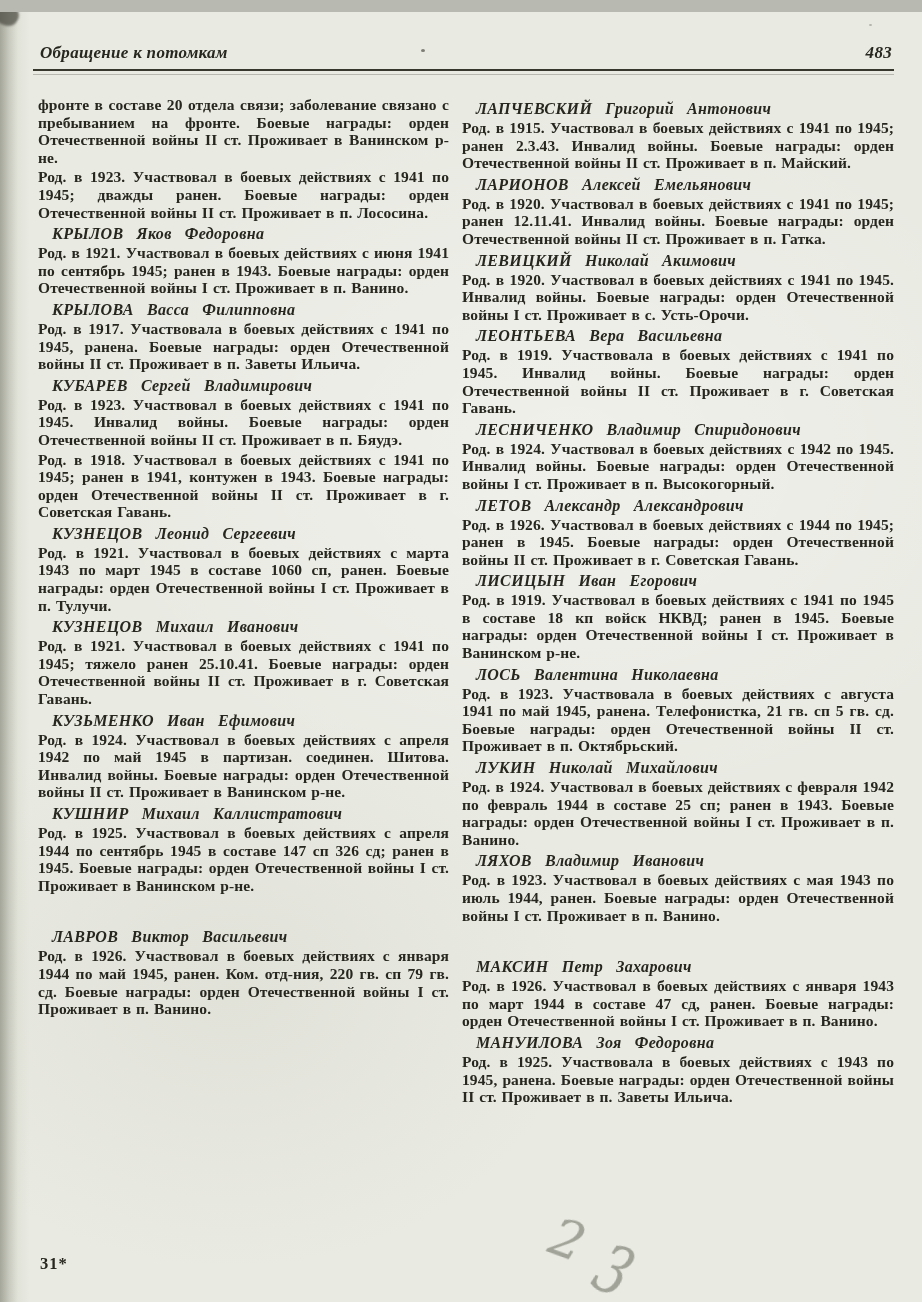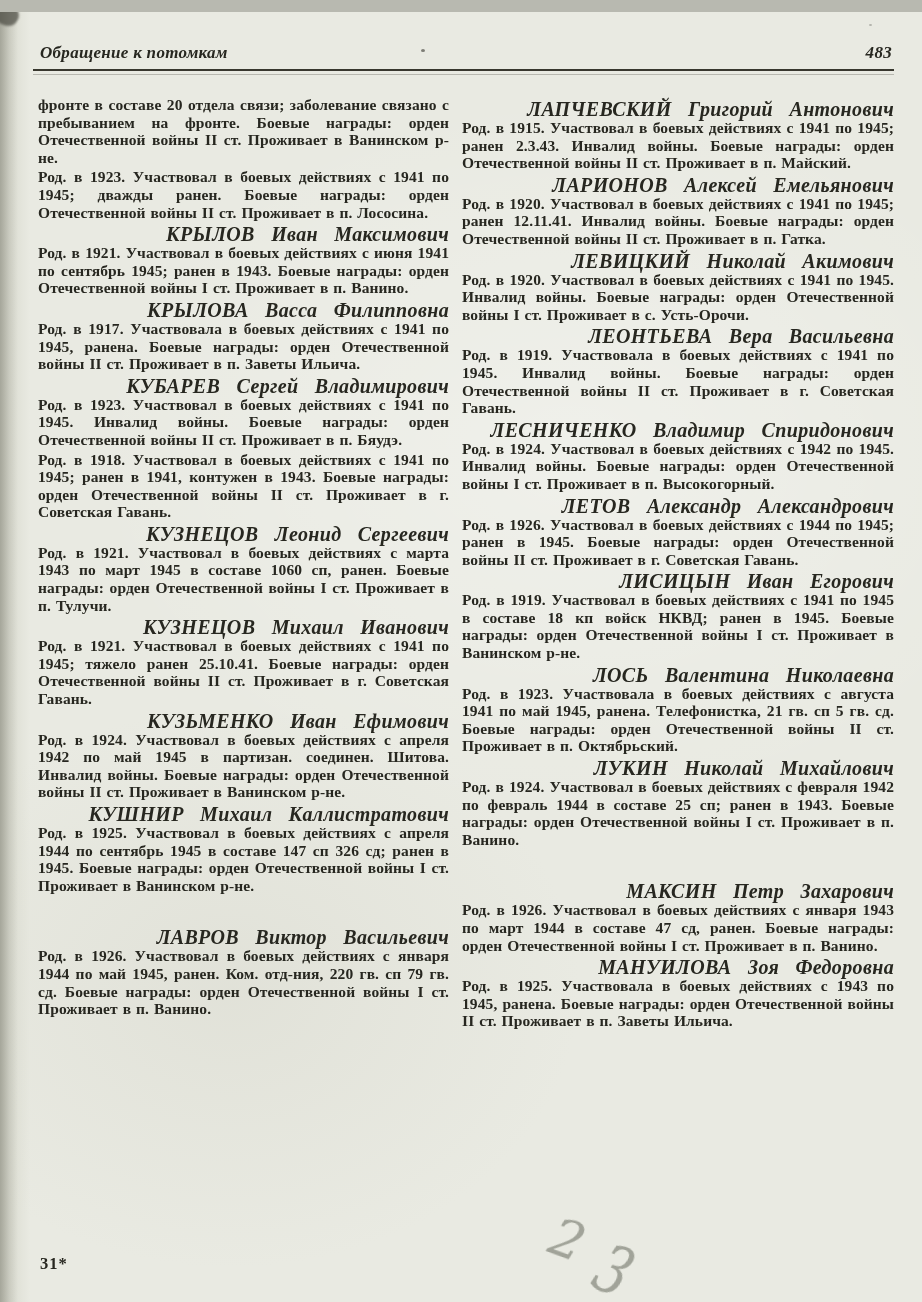--- a/index.html
+++ b/index.html
@@ -57,22 +57,22 @@
   .body{
     margin:0;
     font-size:15.5px;line-height:17.6px;font-weight:700;
     text-align:justify;letter-spacing:.1px;
     word-spacing:.06em;
   }
   .entry{margin-top:2px;}
   .entry.section-start{margin-top:34px;}
   .ename{
     margin:4px 0 1px;padding-left:14px;
-    font-size:20px;line-height:18px;font-weight:700;font-style:italic;
-    text-align:right;word-spacing:.55em;letter-spacing:.35px;
+    font-size:16px;line-height:18px;font-weight:700;font-style:italic;
+    text-align:left;word-spacing:.55em;letter-spacing:.35px;
     white-space:nowrap;overflow:visible;
   }
   
   .sig{
     position:absolute;left:40px;top:1242px;
     font-weight:700;font-size:16.5px;letter-spacing:1px;
   }
   .pencil{
     position:absolute;left:550px;top:1205px;
     transform:rotate(16deg);
@@ -99,21 +99,21 @@
   </header>
   <div class="rule"></div>
 
   <main class="columns">
     <section class="col col-left" id="col-left">
         <p class="body cont">фронте в составе 20 отдела связи; заболевание связано с пребыванием на фронте. Боевые награды: орден Отечественной войны II ст. Проживает в Ванинском р-не.</p>
         <div class="entry">
           <p class="body">Род. в 1923. Участвовал в боевых действиях с 1941 по 1945; дважды ранен. Боевые награды: орден Отечественной войны II ст. Проживает в п. Лососина.</p>
         </div>
         <div class="entry">
-          <h3 class="ename">КРЫЛОВ Иван Максимович</h3>
+          <h3 class="ename">КРЫЛОВ Яков Федоровна</h3>
           <p class="body">Род. в 1921. Участвовал в боевых действиях с июня 1941 по сентябрь 1945; ранен в 1943. Боевые награды: орден Отечественной войны I ст. Проживает в п. Ванино.</p>
         </div>
         <div class="entry">
           <h3 class="ename">КРЫЛОВА Васса Филипповна</h3>
           <p class="body">Род. в 1917. Участвовала в боевых действиях с 1941 по 1945, ранена. Боевые награды: орден Отечественной войны II ст. Проживает в п. Заветы Ильича.</p>
         </div>
         <div class="entry">
           <h3 class="ename">КУБАРЕВ Сергей Владимирович</h3>
           <p class="body">Род. в 1923. Участвовал в боевых действиях с 1941 по 1945. Инвалид войны. Боевые награды: орден Отечественной войны II ст. Проживает в п. Бяудэ.</p>
         </div>
@@ -170,20 +170,24 @@
           <h3 class="ename">ЛИСИЦЫН Иван Егорович</h3>
           <p class="body">Род. в 1919. Участвовал в боевых действиях с 1941 по 1945 в составе 18 кп войск НКВД; ранен в 1945. Боевые награды: орден Отечественной войны I ст. Проживает в Ванинском р-не.</p>
         </div>
         <div class="entry">
           <h3 class="ename">ЛОСЬ Валентина Николаевна</h3>
           <p class="body">Род. в 1923. Участвовала в боевых действиях с августа 1941 по май 1945, ранена. Телефонистка, 21 гв. сп 5 гв. сд. Боевые награды: орден Отечественной войны II ст. Проживает в п. Октябрьский.</p>
         </div>
         <div class="entry">
           <h3 class="ename">ЛУКИН Николай Михайлович</h3>
           <p class="body">Род. в 1924. Участвовал в боевых действиях с февраля 1942 по февраль 1944 в составе 25 сп; ранен в 1943. Боевые награды: орден Отечественной войны I ст. Проживает в п. Ванино.</p>
+        </div>
+        <div class="entry">
+          <h3 class="ename">ЛЯХОВ Владимир Иванович</h3>
+          <p class="body">Род. в 1923. Участвовал в боевых действиях с мая 1943 по июль 1944, ранен. Боевые награды: орден Отечественной войны I ст. Проживает в п. Ванино.</p>
         </div>
         <div class="entry section-start">
           <h3 class="ename">МАКСИН Петр Захарович</h3>
           <p class="body">Род. в 1926. Участвовал в боевых действиях с января 1943 по март 1944 в составе 47 сд, ранен. Боевые награды: орден Отечественной войны I ст.  Проживает в п. Ванино.</p>
         </div>
         <div class="entry">
           <h3 class="ename">МАНУИЛОВА Зоя Федоровна</h3>
           <p class="body">Род. в 1925. Участвовала в боевых действиях с 1943 по 1945, ранена. Боевые награды: орден Отечественной войны II ст. Проживает в п. Заветы Ильича.</p>
         </div>
       </section>

